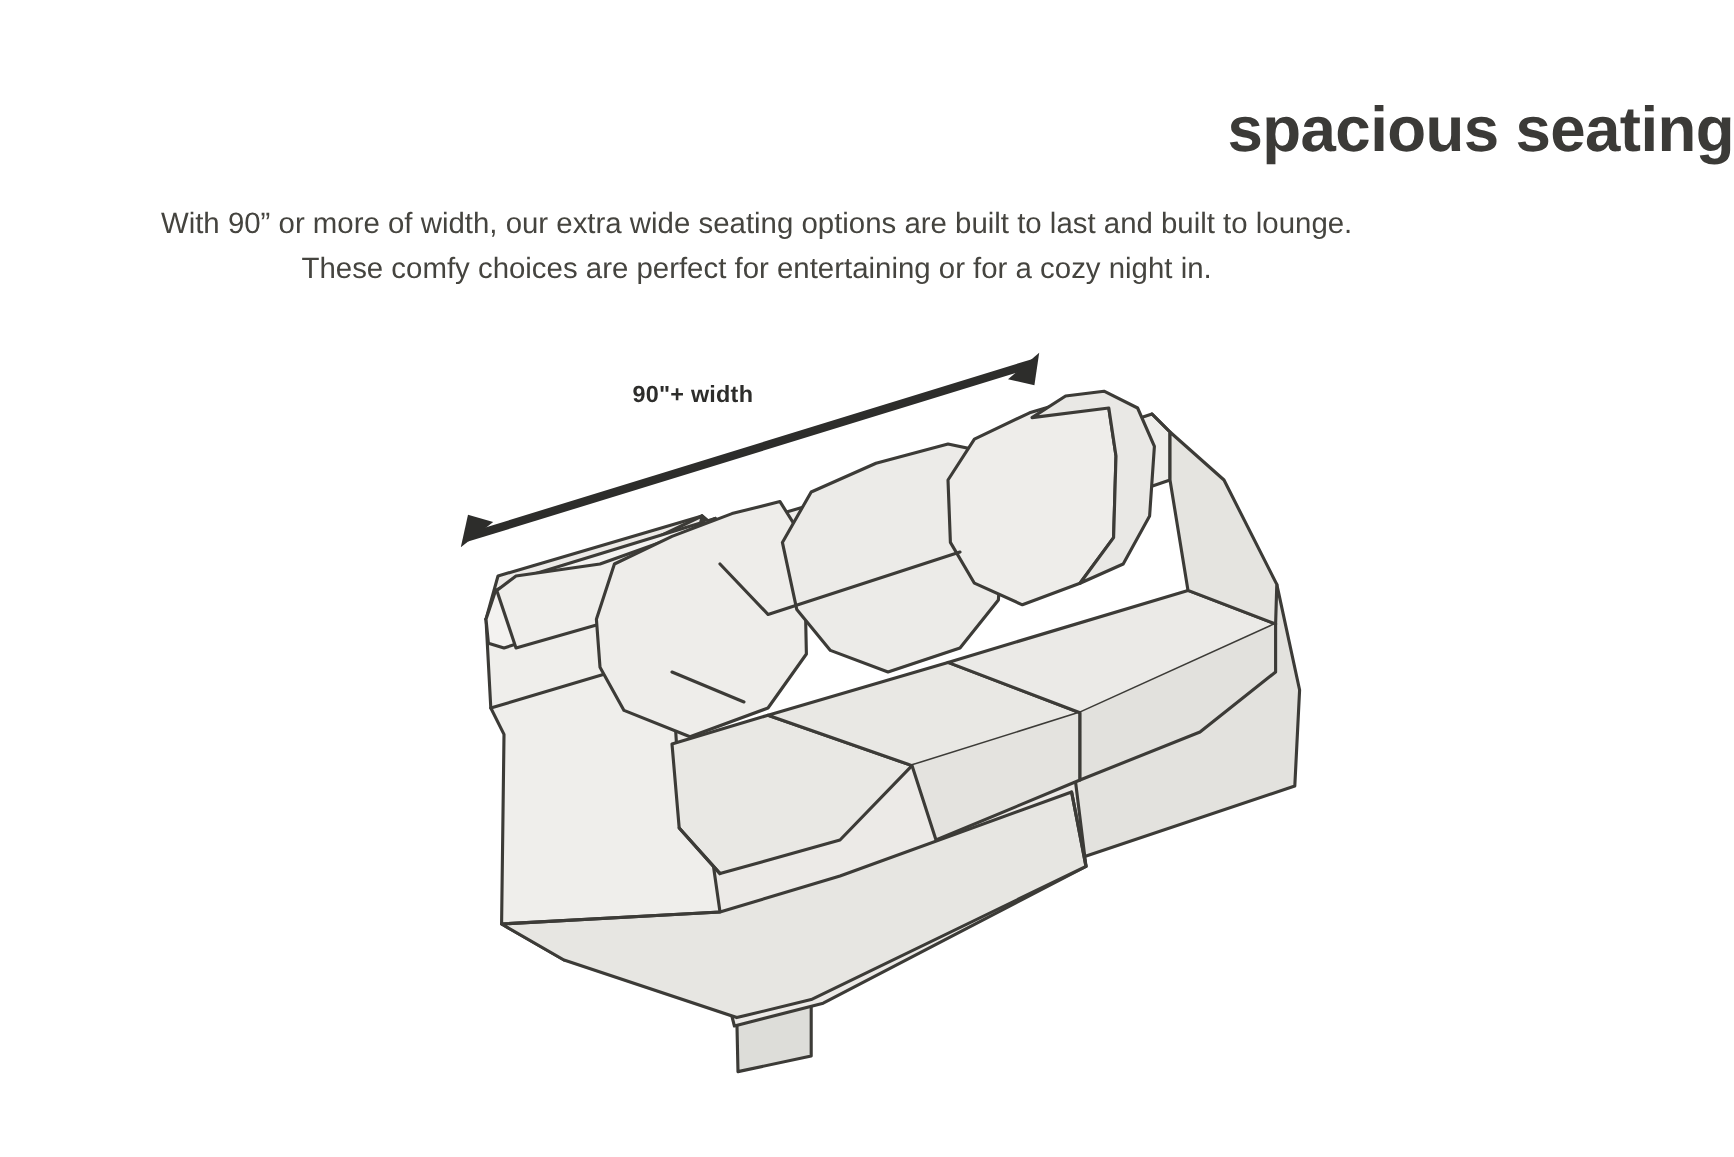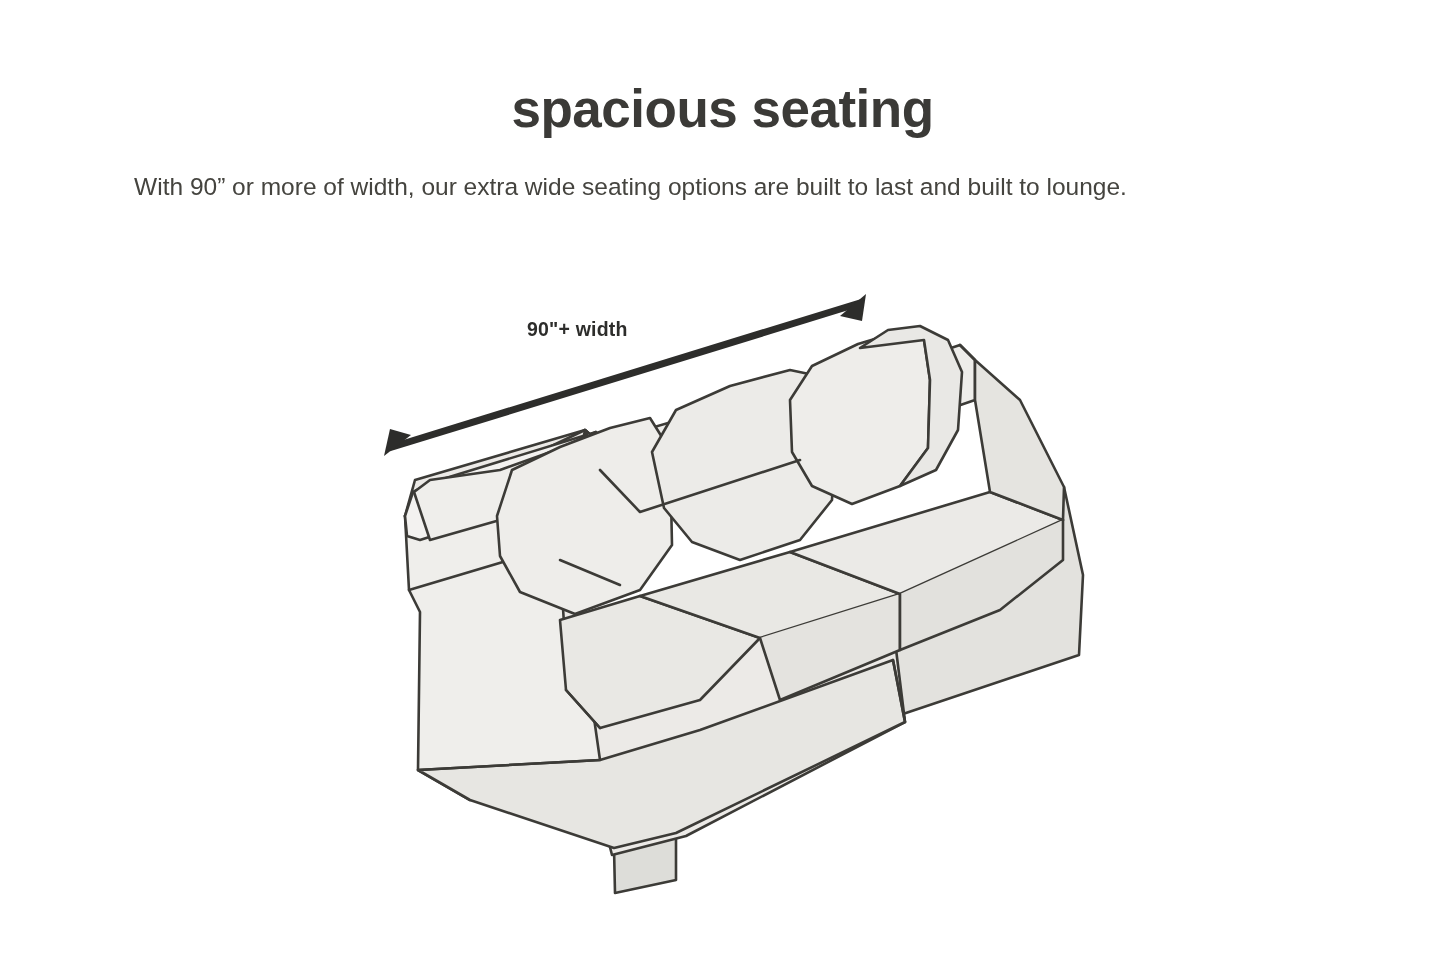--- a/index.html
+++ b/index.html
@@ -19,21 +19,21 @@
     position: relative;
     width: 1445px;
     height: 964px;
     background: #ffffff;
   }
   .headline {
     position: absolute;
     top: 78px;
     left: 0;
     width: 1445px;
-    text-align: center;
+    text-align: right;
     font-size: 53px;
     font-weight: bold;
     letter-spacing: -0.5px;
     color: #3b3a37;
     font-family: "Liberation Sans", sans-serif;
   }
   .subhead {
     position: absolute;
     top: 168px;
     left: 0;
@@ -68,20 +68,21 @@
 </style>
 </head>
 <body>
 
 <div class="page">
 
   <div class="headline">spacious seating</div>
 
   <div class="subhead">
     <span class="line">With 90” or more of width, our extra wide seating options are built to last and built to lounge.</span>
+    <span class="line">These comfy choices are perfect for entertaining or for a cozy night in.</span>
   </div>
 
   <div class="dim-label">90"+ width</div>
 
   <svg class="art" viewBox="0 0 1445 964" xmlns="http://www.w3.org/2000/svg">
 
     <g>
       <line x1="389" y1="448" x2="863" y2="302" stroke="#2d2d2b" stroke-width="7" stroke-linecap="butt"></line>
       <polygon points="866,294 840,316 862,321" fill="#2d2d2b"></polygon>
       <polygon points="384,456 411,435 390,429" fill="#2d2d2b"></polygon>

